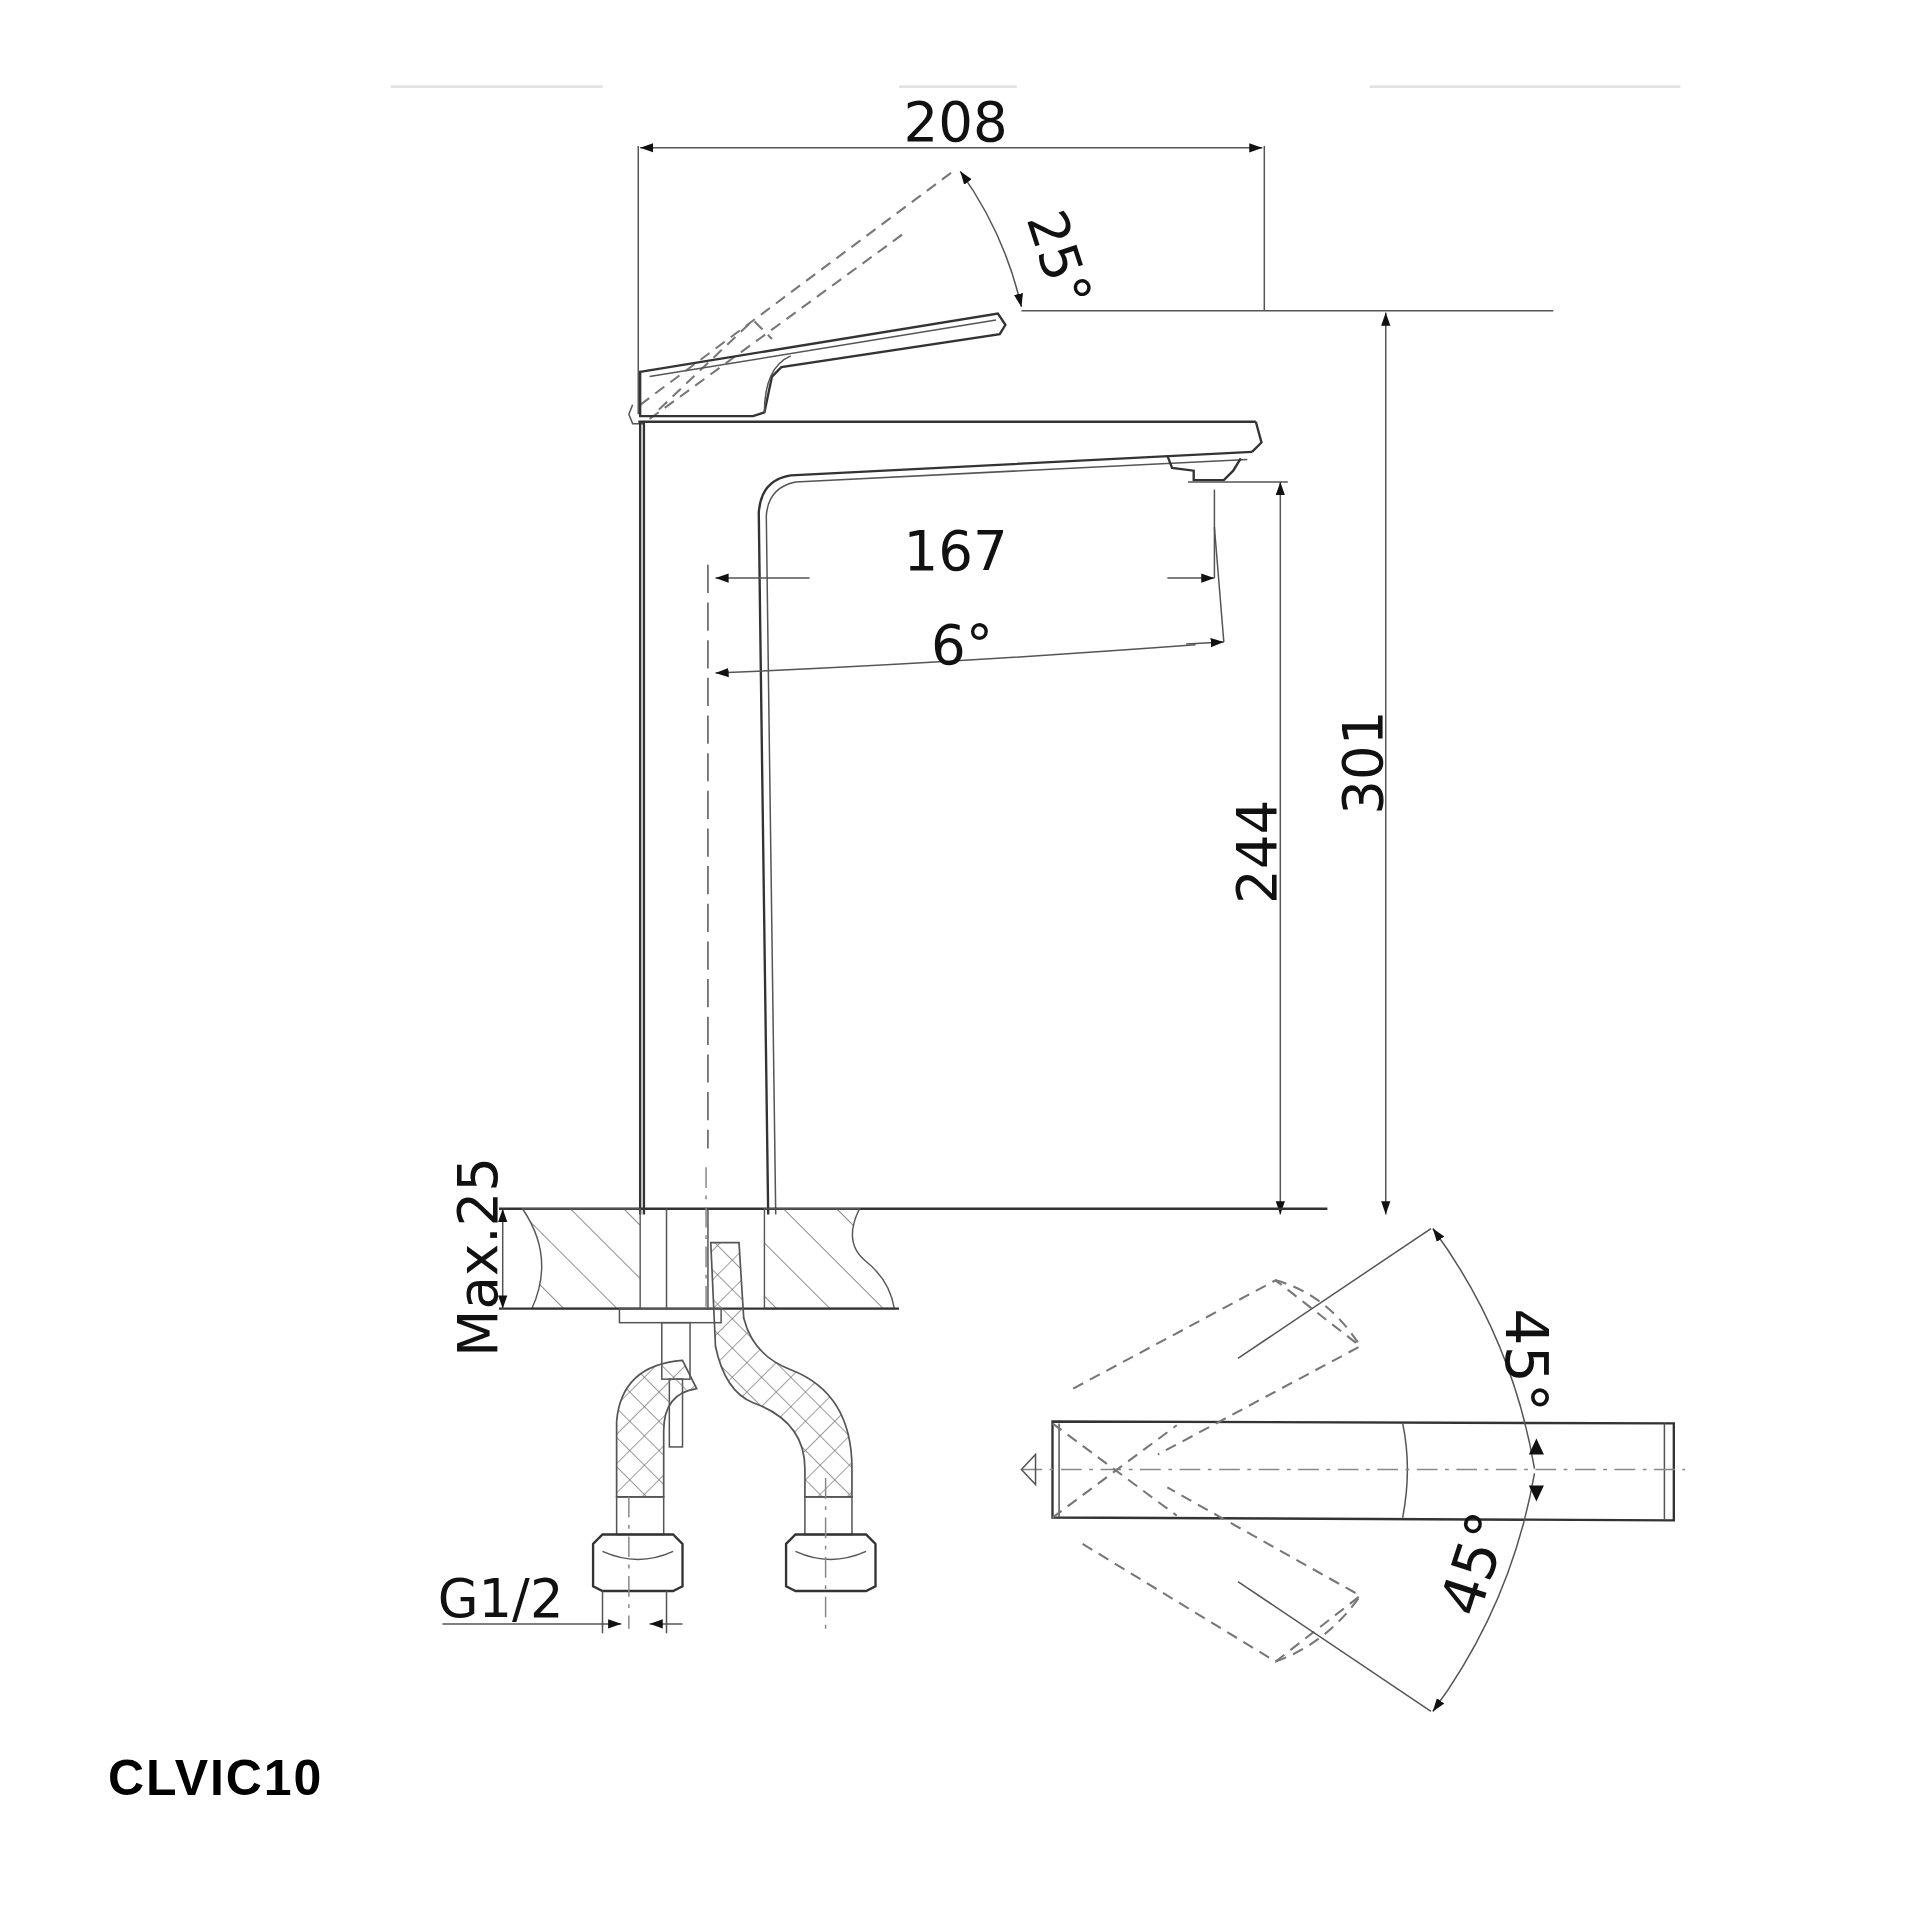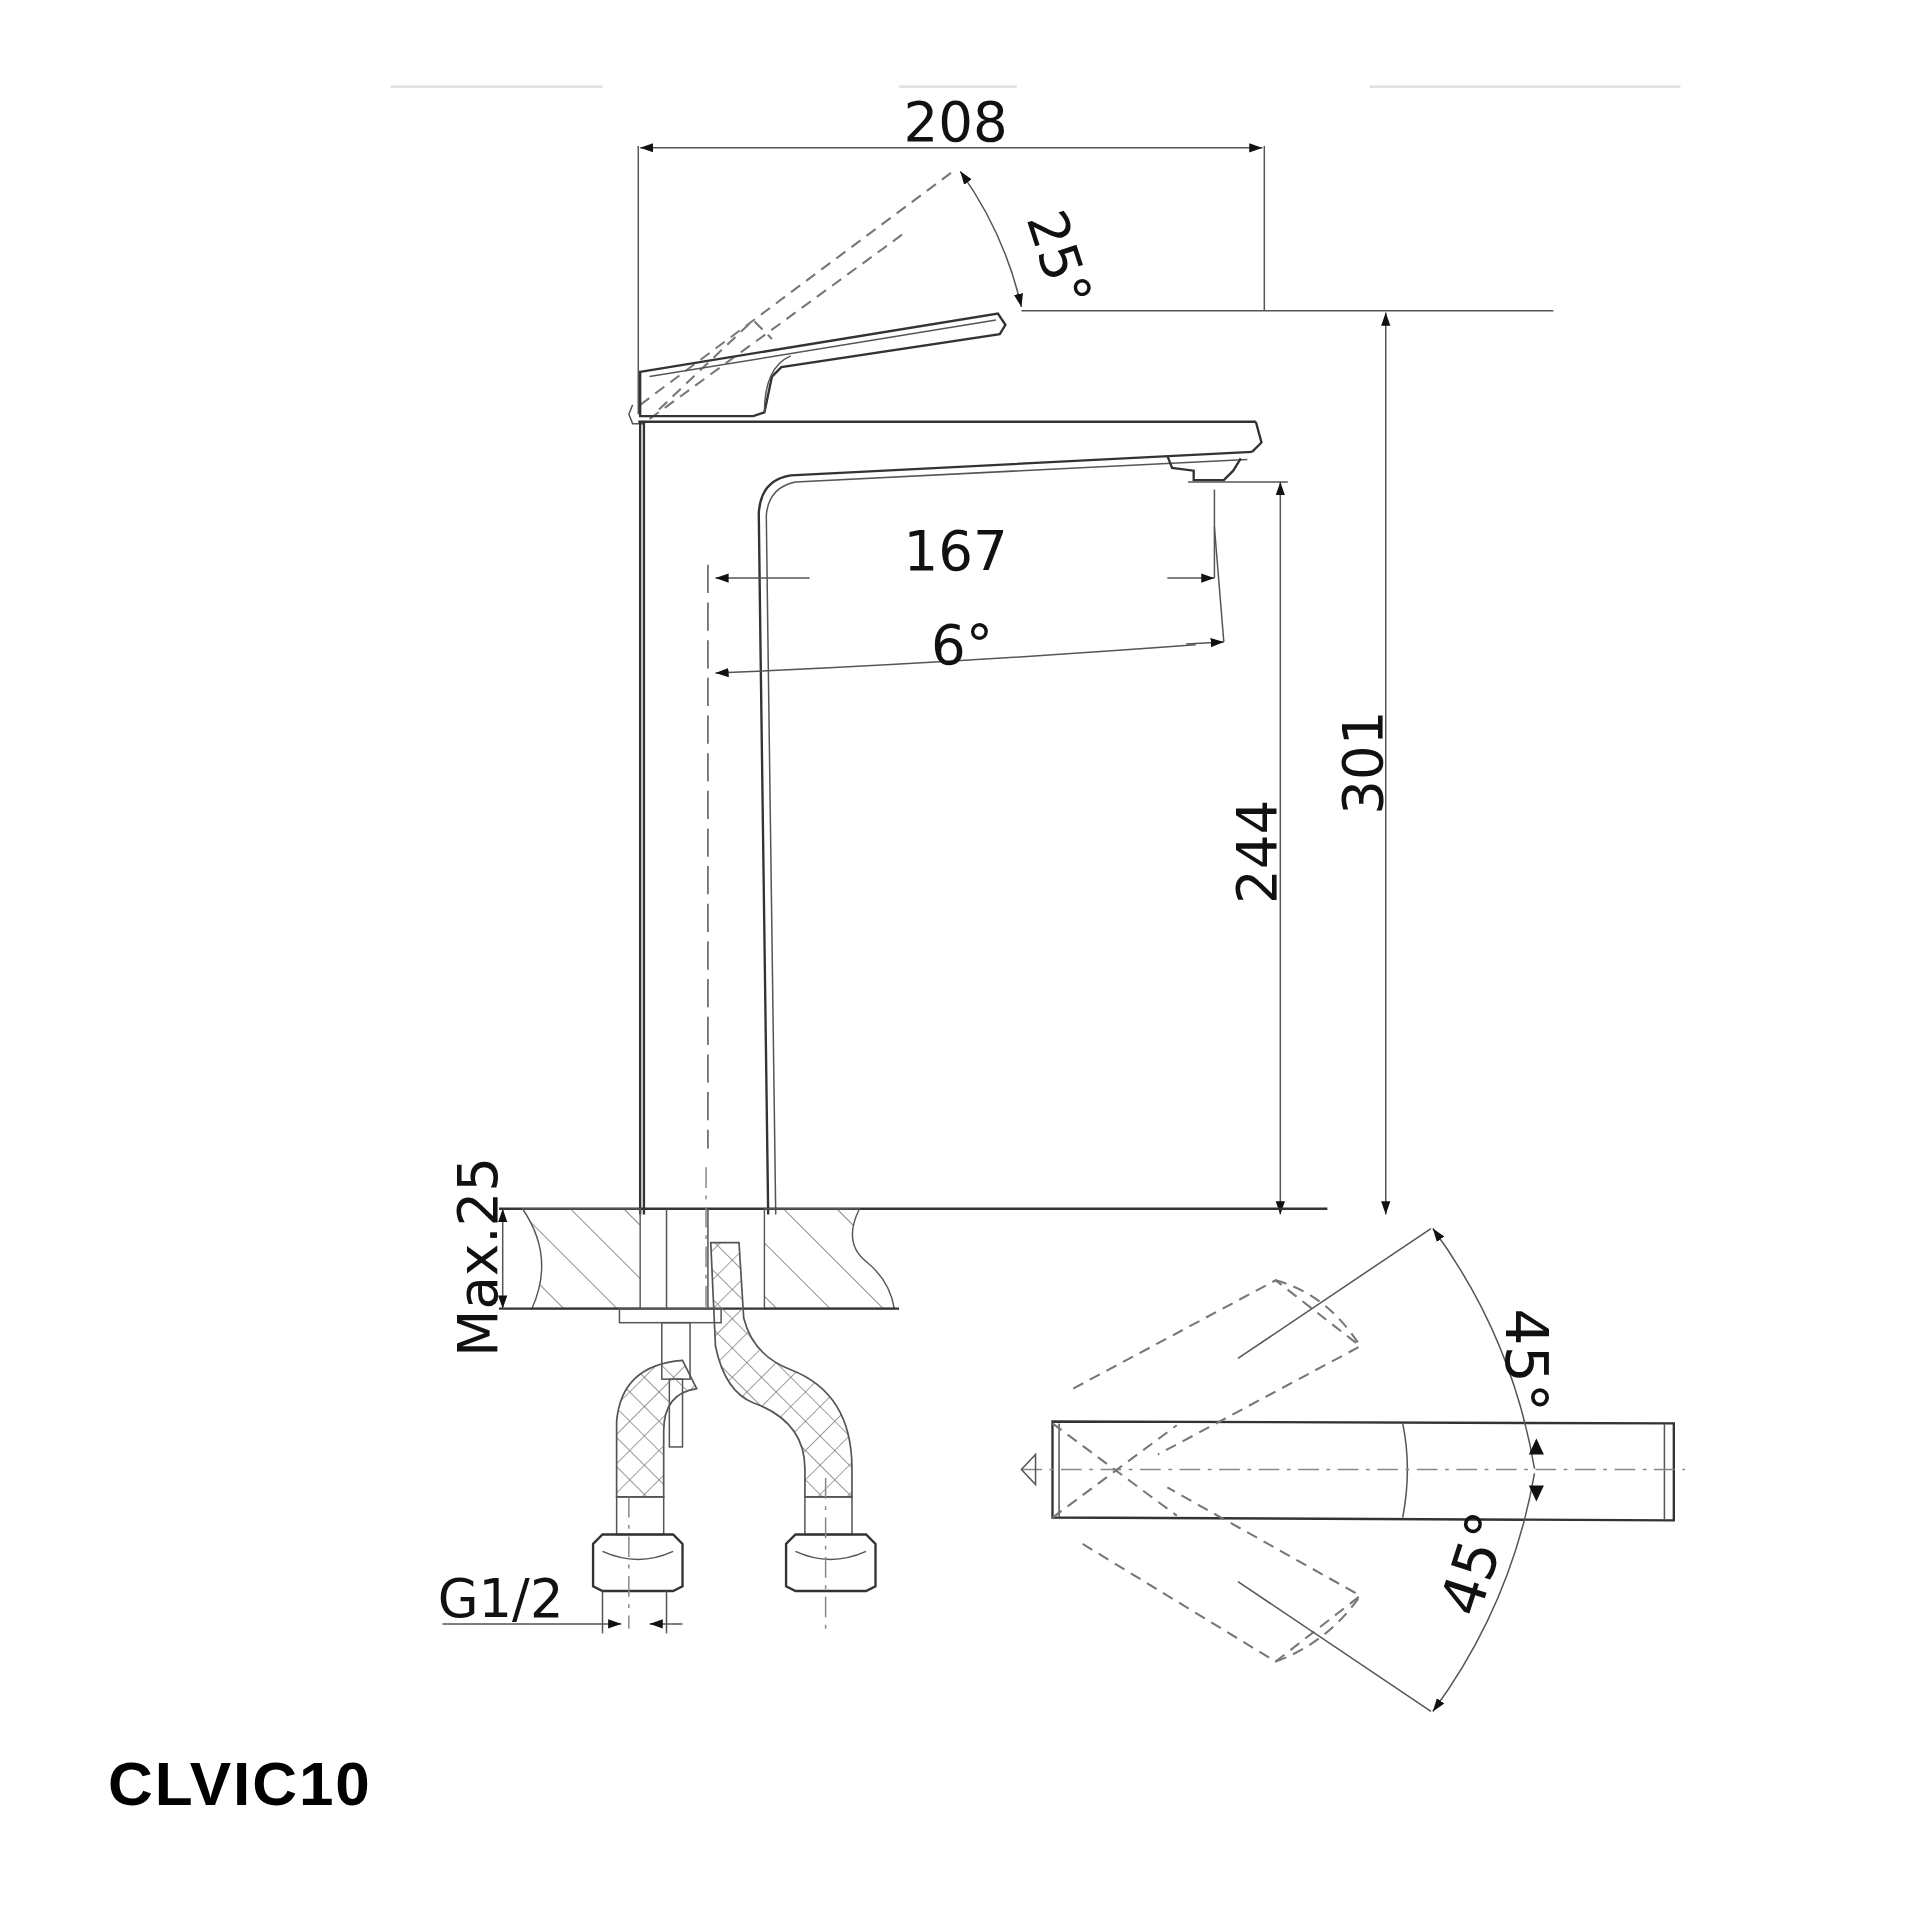--- a/index.html
+++ b/index.html
@@ -2,21 +2,21 @@
 <html style="font-size:15px"><head>
 <meta charset="utf-8">
 <style>
   html, body { margin: 0; padding: 0; background: #ffffff; }
   body { width: 1928px; height: 1928px; position: relative; overflow: hidden; }
   #drawing { position: absolute; left: 0; top: 0; width: 1928px; height: 1928px; }
   .dim-text { font-family: "DejaVu Sans", sans-serif; fill: #111111; }
   .model-label {
     position: absolute; left: 108px; top: 1753px;
     font-family: "Liberation Sans", sans-serif; font-weight: bold;
-    font-size: 62px; letter-spacing: 1.9px; color: #000000; line-height: 1;
+    font-size: 50px; letter-spacing: 1.9px; color: #000000; line-height: 1;
   }
   .ln { stroke: #333333; stroke-width: 2.5; fill: none; }
   .thin { stroke: #555555; stroke-width: 1.6; fill: none; }
   .dash { stroke: #777777; stroke-width: 2.2; fill: none; stroke-dasharray: 12 8; }
   .center { stroke: #888888; stroke-width: 1.6; fill: none; stroke-dasharray: 22 8 4 8; }
   .faint { stroke: #e2e2e2; stroke-width: 3; }
 </style>
 </head>
 <body>
 

